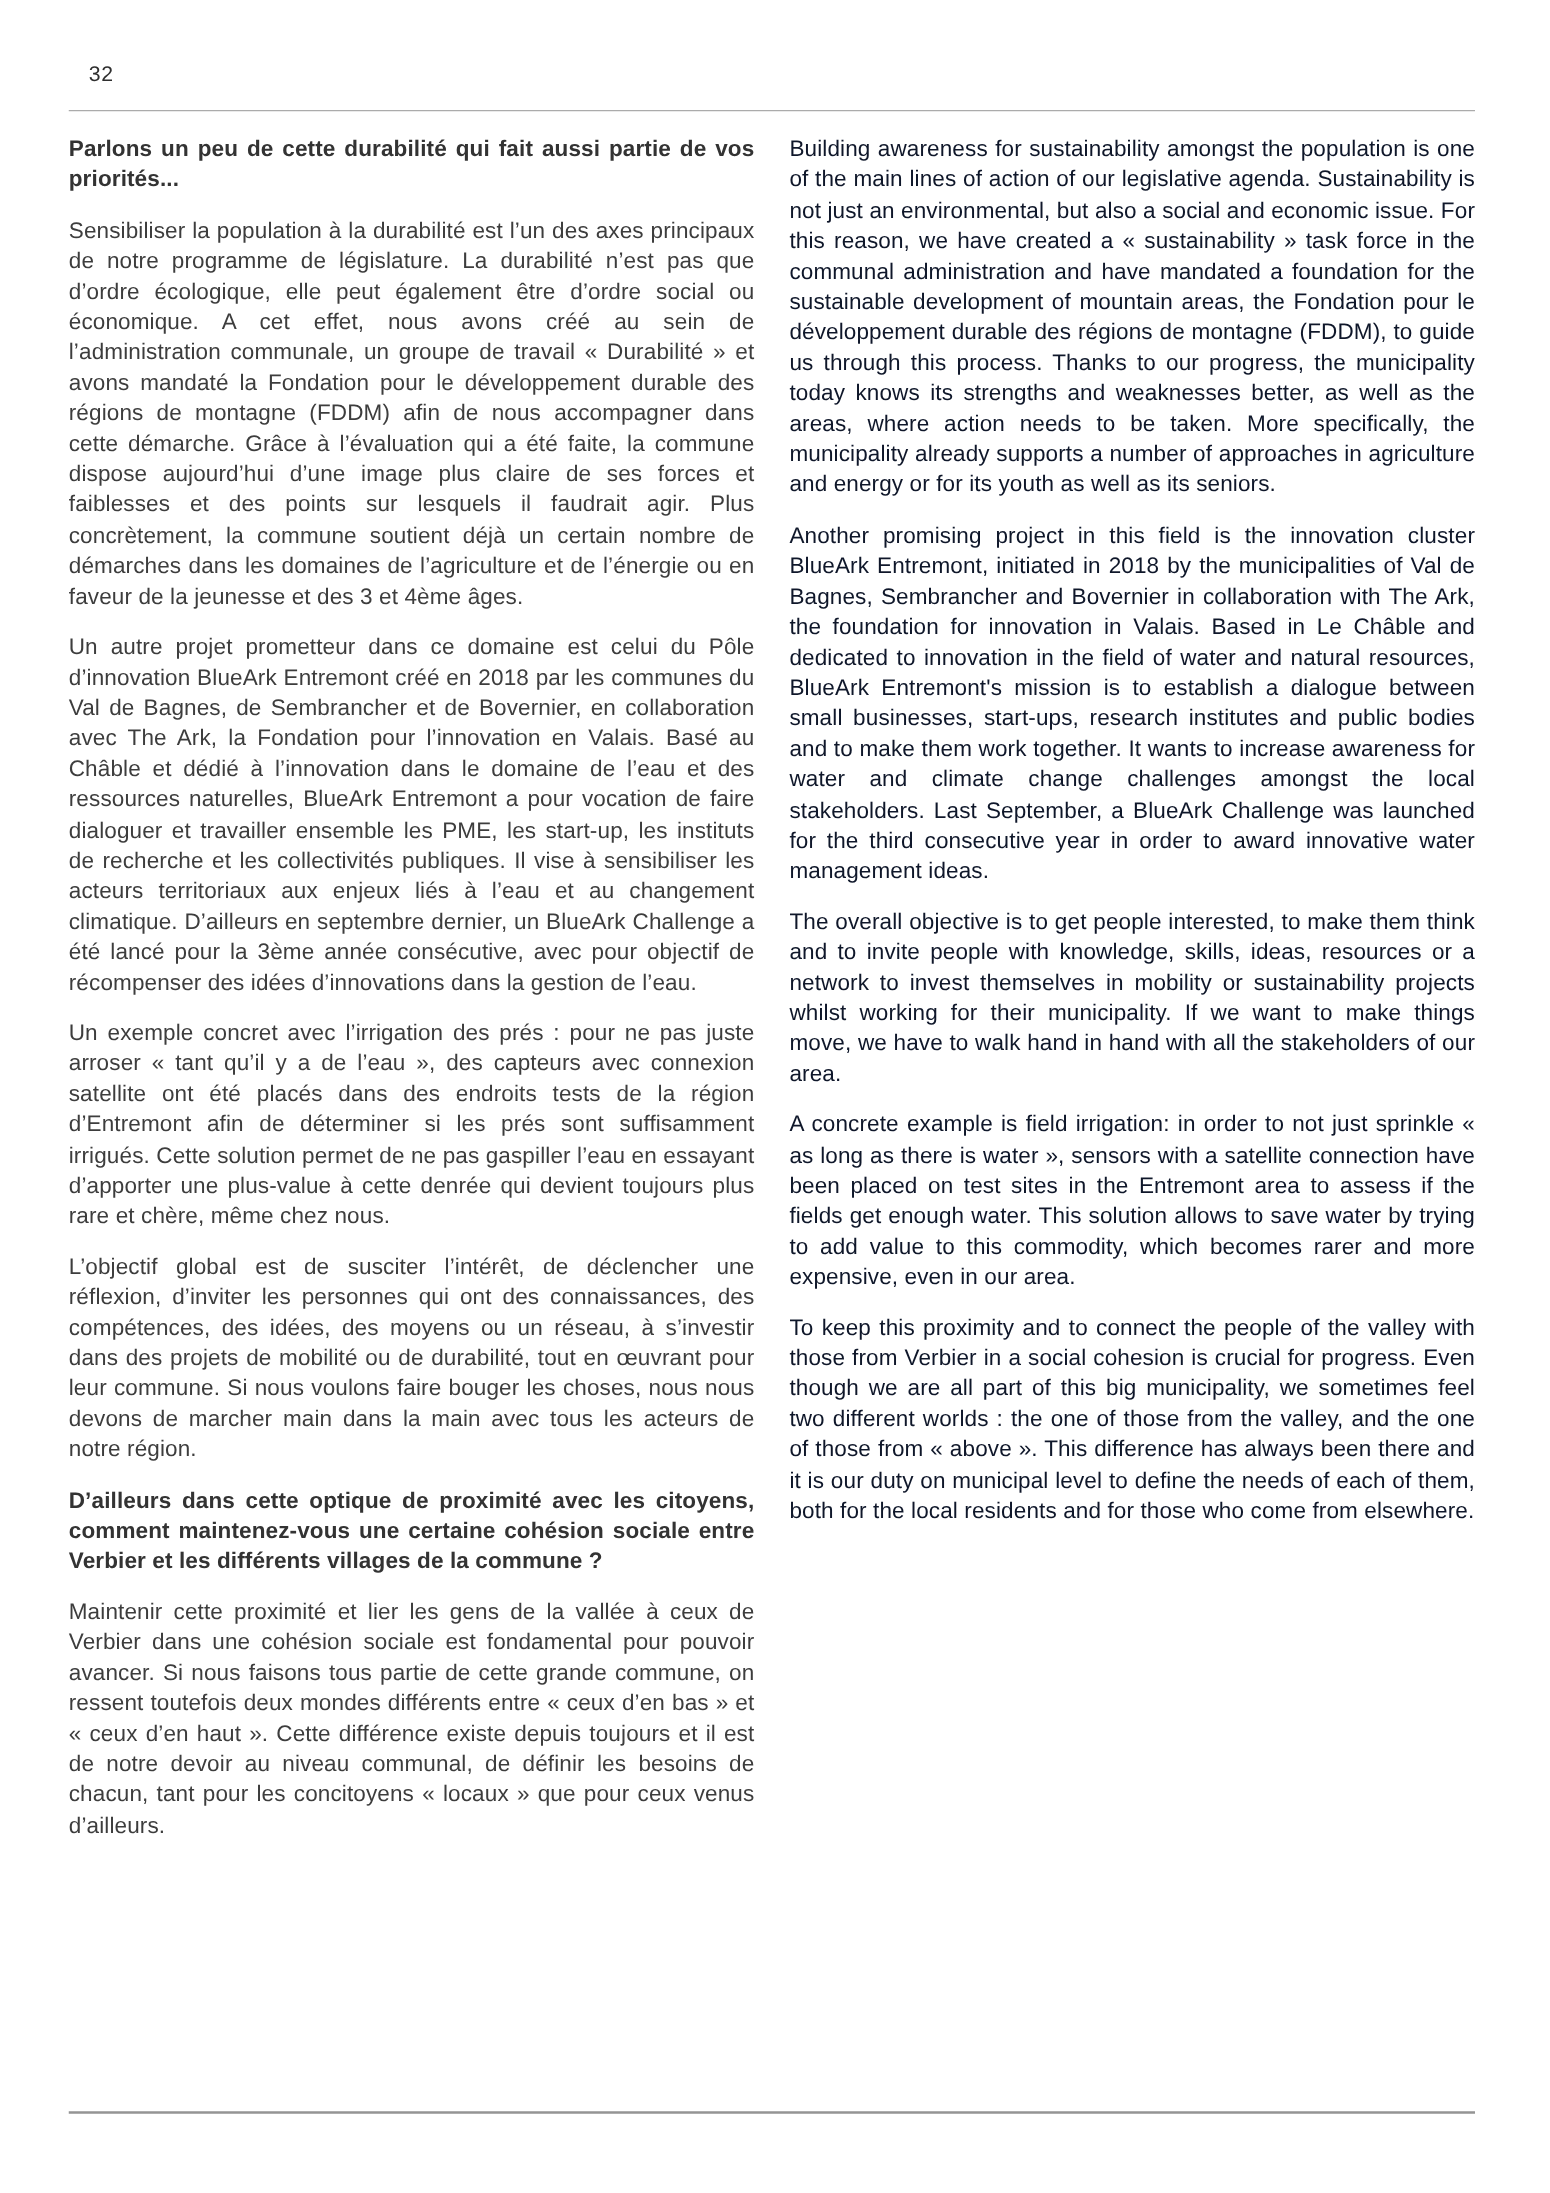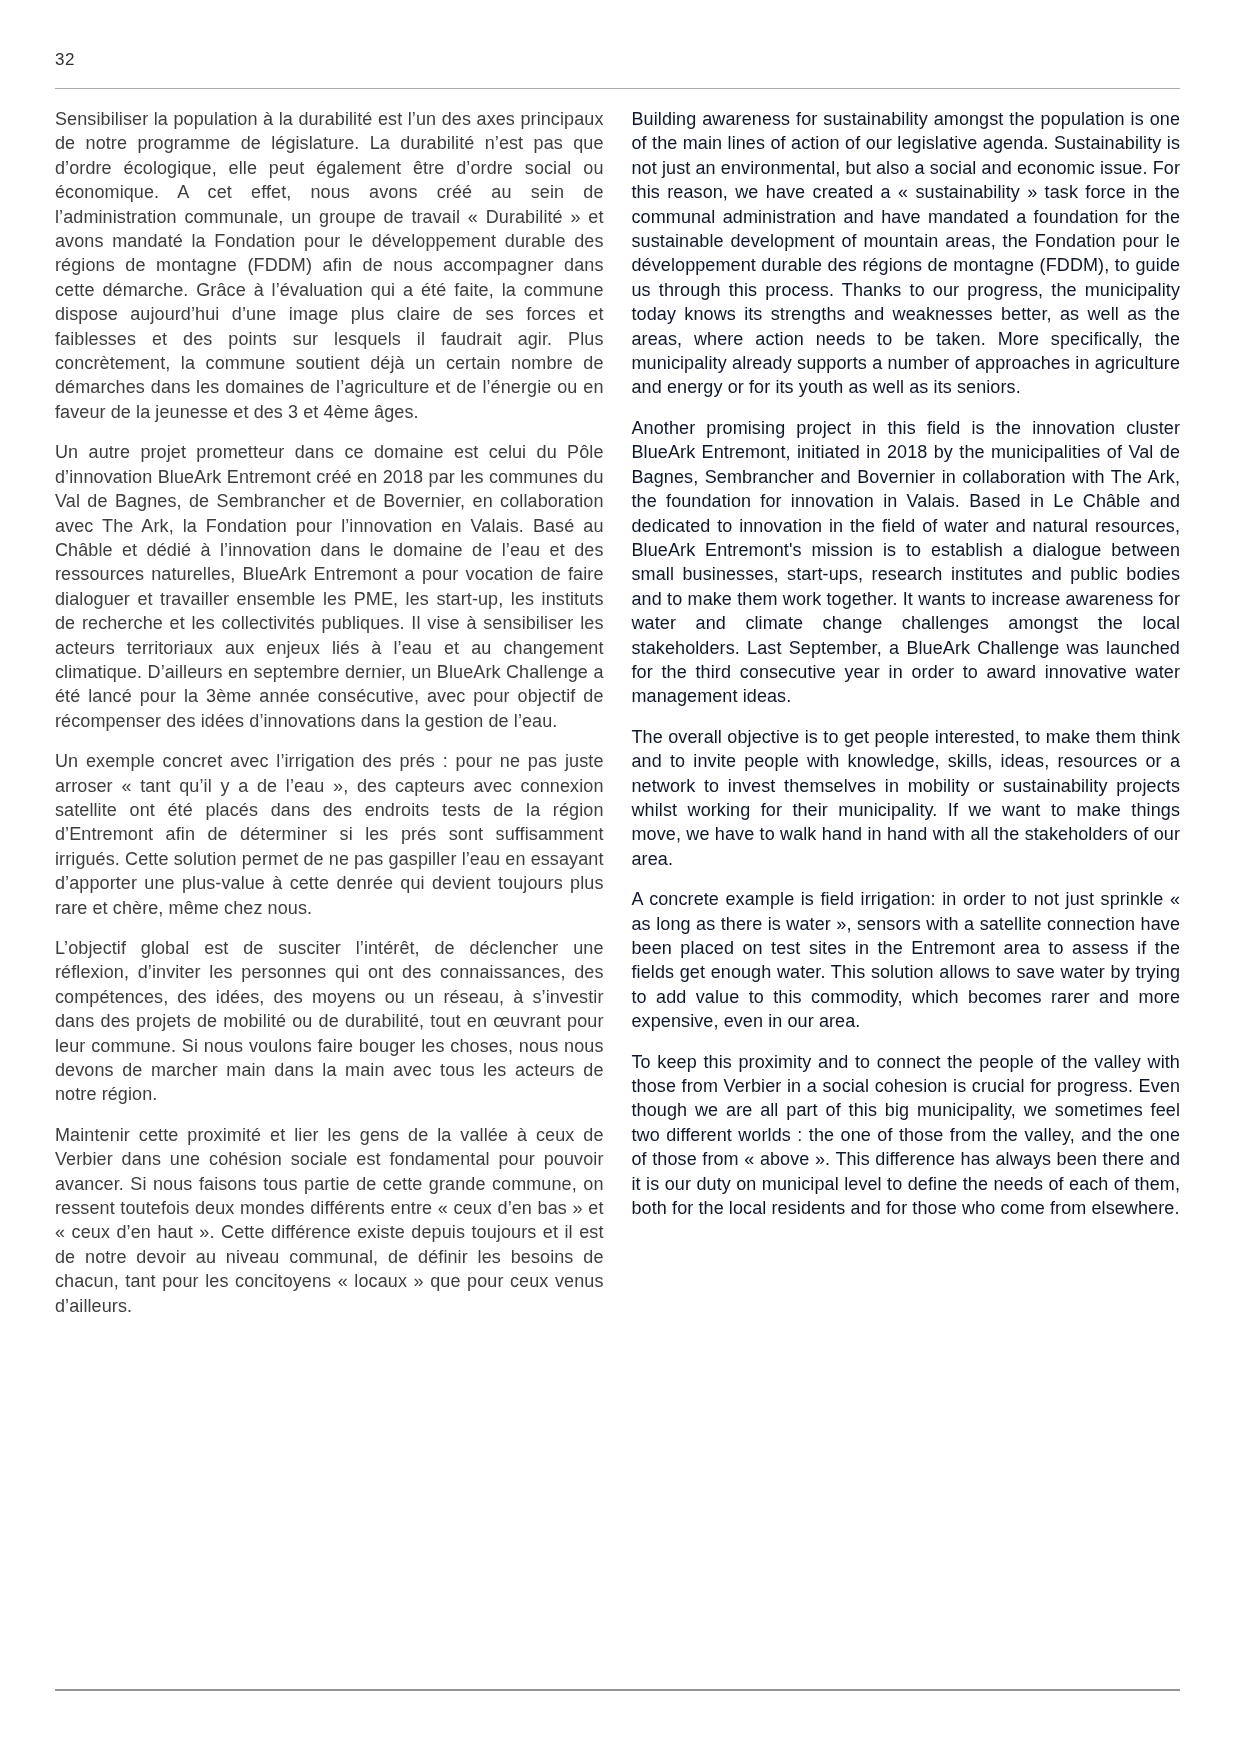--- a/index.html
+++ b/index.html
@@ -6,21 +6,21 @@
   .page {
     position: relative;
     width: 1240px;
     height: 1754px;
     background: #ffffff;
     font-family: "Liberation Sans", sans-serif;
     overflow: hidden;
   }
   .page-number {
     position: absolute;
-    left: 55px;
+    left: 71px;
     top: 50px;
     font-size: 17px;
     letter-spacing: 0.6px;
     color: #2f2f2f;
   }
   .header-rule {
     position: absolute;
     left: 55px;
     right: 60px;
     top: 88px;
@@ -59,24 +59,26 @@
 <body>
 
 <div class="page">
 
   <div class="page-number">32</div>
   <div class="header-rule"></div>
 
   <div class="content">
 
     <div class="col col-fr">
+      <p class="q">Parlons un peu de cette durabilité qui fait aussi partie de vos priorités...</p>
       <p class="body">Sensibiliser la population à la durabilité est l’un des axes principaux de notre programme de législature. La durabilité n’est pas que d’ordre écologique, elle peut également être d’ordre social ou économique. A cet effet, nous avons créé au sein de l’administration communale, un groupe de travail « Durabilité » et avons mandaté la Fondation pour le développement durable des régions de montagne (FDDM) afin de nous accompagner dans cette démarche. Grâce à l’évaluation qui a été faite, la commune dispose aujourd’hui d’une image plus claire de ses forces et faiblesses et des points sur lesquels il faudrait agir. Plus concrètement, la commune soutient déjà un certain nombre de démarches dans les domaines de l’agriculture et de l’énergie ou en faveur de la jeunesse et des 3 et 4ème âges.</p>
       <p class="body">Un autre projet prometteur dans ce domaine est celui du Pôle d’innovation BlueArk Entremont créé en 2018 par les communes du Val de Bagnes, de Sembrancher et de Bovernier, en collaboration avec The Ark, la Fondation pour l’innovation en Valais. Basé au Châble et dédié à l’innovation dans le domaine de l’eau et des ressources naturelles, BlueArk Entremont a pour vocation de faire dialoguer et travailler ensemble les PME, les start-up, les instituts de recherche et les collectivités publiques. Il vise à sensibiliser les acteurs territoriaux aux enjeux liés à l’eau et au changement climatique. D’ailleurs en septembre dernier, un BlueArk Challenge a été lancé pour la 3ème année consécutive, avec pour objectif de récompenser des idées d’innovations dans la gestion de l’eau.</p>
       <p class="body">Un exemple concret avec l’irrigation des prés : pour ne pas juste arroser « tant qu’il y a de l’eau », des capteurs avec connexion satellite ont été placés dans des endroits tests de la région d’Entremont afin de déterminer si les prés sont suffisamment irrigués. Cette solution permet de ne pas gaspiller l’eau en essayant d’apporter une plus-value à cette denrée qui devient toujours plus rare et chère, même chez nous.</p>
       <p class="body">L’objectif global est de susciter l’intérêt, de déclencher une réflexion, d’inviter les personnes qui ont des connaissances, des compétences, des idées, des moyens ou un réseau, à s’investir dans des projets de mobilité ou de durabilité, tout en œuvrant pour leur commune. Si nous voulons faire bouger les choses, nous nous devons de marcher main dans la main avec tous les acteurs de notre région.</p>
+      <p class="q">D’ailleurs dans cette optique de proximité avec les citoyens, comment maintenez-vous une certaine cohésion sociale entre Verbier et les différents villages de la commune ?</p>
       <p class="body">Maintenir cette proximité et lier les gens de la vallée à ceux de Verbier dans une cohésion sociale est fondamental pour pouvoir avancer. Si nous faisons tous partie de cette grande commune, on ressent toutefois deux mondes différents entre « ceux d’en bas » et « ceux d’en haut ». Cette différence existe depuis toujours et il est de notre devoir au niveau communal, de définir les besoins de chacun, tant pour les concitoyens « locaux » que pour ceux venus d’ailleurs.</p>
     </div>
 
     <div class="col col-en">
       <p class="body">Building awareness for sustainability amongst the population is one of the main lines of action of our legislative agenda. Sustainability is not just an environmental, but also a social and economic issue. For this reason, we have created a « sustainability » task force in the communal administration and have mandated a foundation for the sustainable development of mountain areas, the Fondation pour le développement durable des régions de montagne (FDDM), to guide us through this process. Thanks to our progress, the municipality today knows its strengths and weaknesses better, as well as the areas, where action needs to be taken. More specifically, the municipality already supports a number of approaches in agriculture and energy or for its youth as well as its seniors.</p>
       <p class="body">Another promising project in this field is the innovation cluster BlueArk Entremont, initiated in 2018 by the municipalities of Val de Bagnes, Sembrancher and Bovernier in collaboration with The Ark, the foundation for innovation in Valais. Based in Le Châble and dedicated to innovation in the field of water and natural resources, BlueArk Entremont's mission is to establish a dialogue between small businesses, start-ups, research institutes and public bodies and to make them work together. It wants to increase awareness for water and climate change challenges amongst the local stakeholders. Last September, a BlueArk Challenge was launched for the third consecutive year in order to award innovative water management ideas.</p>
       <p class="body">The overall objective is to get people interested, to make them think and to invite people with knowledge, skills, ideas, resources or a network to invest themselves in mobility or sustainability projects whilst working for their municipality. If we want to make things move, we have to walk hand in hand with all the stakeholders of our area.</p>
       <p class="body">A concrete example is field irrigation: in order to not just sprinkle « as long as there is water », sensors with a satellite connection have been placed on test sites in the Entremont area to assess if the fields get enough water. This solution allows to save water by trying to add value to this commodity, which becomes rarer and more expensive, even in our area.</p>
       <p class="body">To keep this proximity and to connect the people of the valley with those from Verbier in a social cohesion is crucial for progress. Even though we are all part of this big municipality, we sometimes feel two different worlds : the one of those from the valley, and the one of those from « above ». This difference has always been there and it is our duty on municipal level to define the needs of each of them, both for the local residents and for those who come from elsewhere.</p>
     </div>

